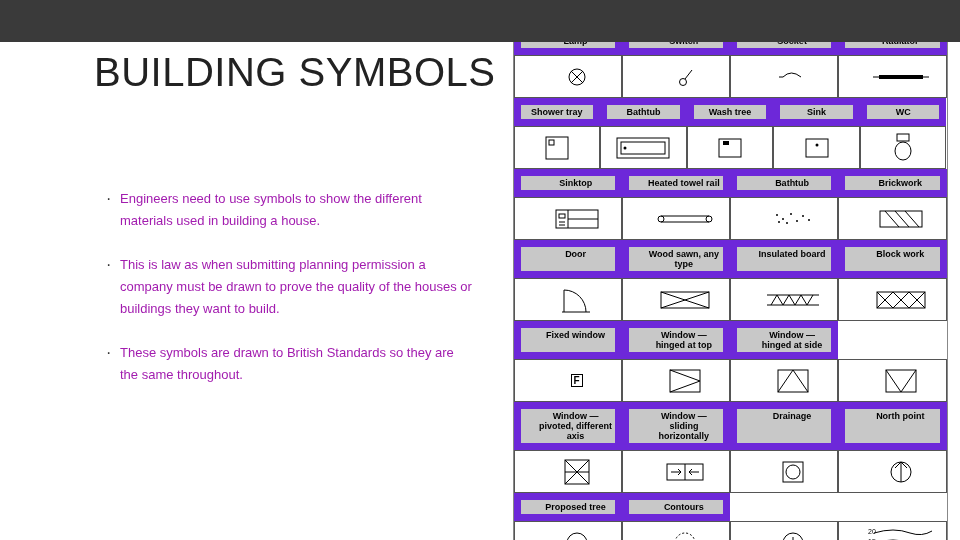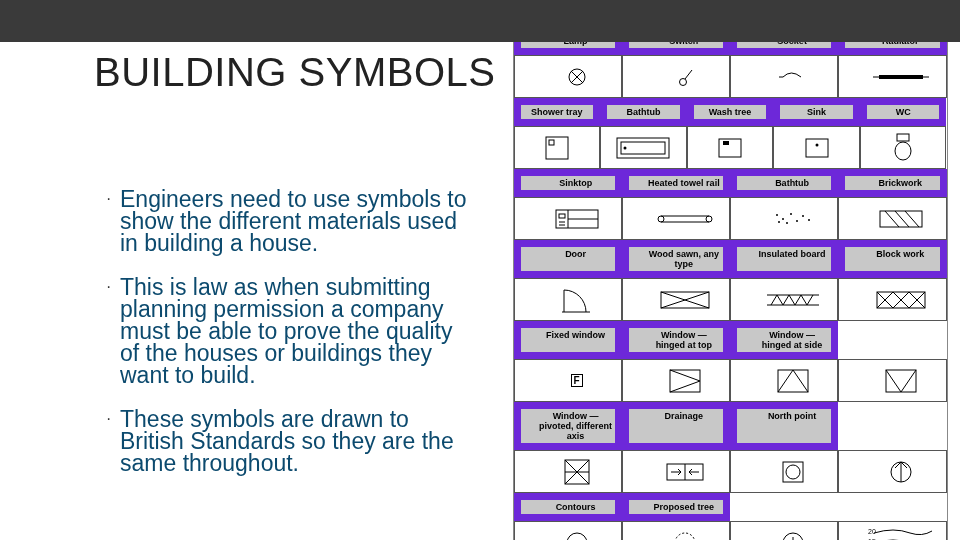--- a/index.html
+++ b/index.html
@@ -29,21 +29,21 @@
   }
   .bullet {
     display:flex; align-items:flex-start;
     margin-bottom:22px;
   }
   .bullet .dot {
     width:14px; flex:0 0 14px;
     color:#333; font-size:16px; line-height:22px;
   }
   .bullet .txt {
-    font-size:23px; line-height:22px; color:#0c4a6e;
+    font-size:13px; line-height:22px; color:#a21caf;
   }
   .right-col {
     width:460px; padding-top:26px; display:flex; justify-content:center;
   }
   .chart {
     width:435px; border:1px solid #888;
   }
   .chart-rowhdr {
     display:flex;
   }
@@ -80,21 +80,21 @@
   <div class="left-col">
     <h1 class="title">BUILDING SYMBOLS</h1>
 
     <div class="bullets">
       <div class="bullet">
         <span class="dot">·</span>
         <span class="txt">Engineers need to use symbols to show the different materials used in building a house.</span>
       </div>
       <div class="bullet">
         <span class="dot">·</span>
-        <span class="txt">This is law as when submitting planning permission a company must be able to prove the quality of the houses or buildings they want to build.</span>
+        <span class="txt">This is law as when submitting planning permission a company must be drawn to prove the quality of the houses or buildings they want to build.</span>
       </div>
       <div class="bullet">
         <span class="dot">·</span>
         <span class="txt">These symbols are drawn to British Standards so they are the same throughout.</span>
       </div>
     </div>
   </div>
 
   <div class="right-col">
     <div class="chart">
@@ -292,20 +292,21 @@
             <svg width="34" height="26">
               <rect x="2" y="2" width="30" height="22" fill="none" stroke="#000"></rect>
               <line x1="2" y1="2" x2="17" y2="24" stroke="#000"></line>
               <line x1="32" y1="2" x2="17" y2="24" stroke="#000"></line>
             </svg>
           </div>
       </div>
 
       <div class="chart-rowhdr four">
         <div class="hcell">Window — pivoted, different axis</div>
+        <div class="hcell">Window — sliding horizontally</div>
         <div class="hcell">Drainage</div>
         <div class="hcell">North point</div>
       </div>
       <div class="chart-rowb four">
         <div class="bcell">
             <svg width="32" height="32">
               <rect x="4" y="4" width="24" height="24" fill="none" stroke="#000"></rect>
               <line x1="4" y1="4" x2="28" y2="28" stroke="#000"></line>
               <line x1="28" y1="4" x2="4" y2="28" stroke="#000"></line>
               <line x1="4" y1="16" x2="28" y2="16" stroke="#000"></line>
@@ -330,22 +331,22 @@
         <div class="bcell">
             <svg width="26" height="26">
               <circle cx="13" cy="13" r="10" fill="none" stroke="#000"></circle>
               <line x1="13" y1="3" x2="13" y2="23" stroke="#000"></line>
               <polyline points="7,9 13,3 19,9" fill="none" stroke="#000"></polyline>
             </svg>
           </div>
       </div>
 
       <div class="chart-rowhdr four">
+        <div class="hcell">Proposed tree</div>
         <div class="hcell">Contours</div>
-        <div class="hcell">Proposed tree</div>
       </div>
       <div class="chart-rowb four">
         <div class="bcell">
             <svg width="28" height="28">
               <circle cx="14" cy="14" r="10" fill="none" stroke="#000"></circle>
             </svg>
           </div>
         <div class="bcell">
             <svg width="28" height="28">
               <circle cx="14" cy="14" r="10" fill="none" stroke="#000" stroke-dasharray="2,2"></circle>

